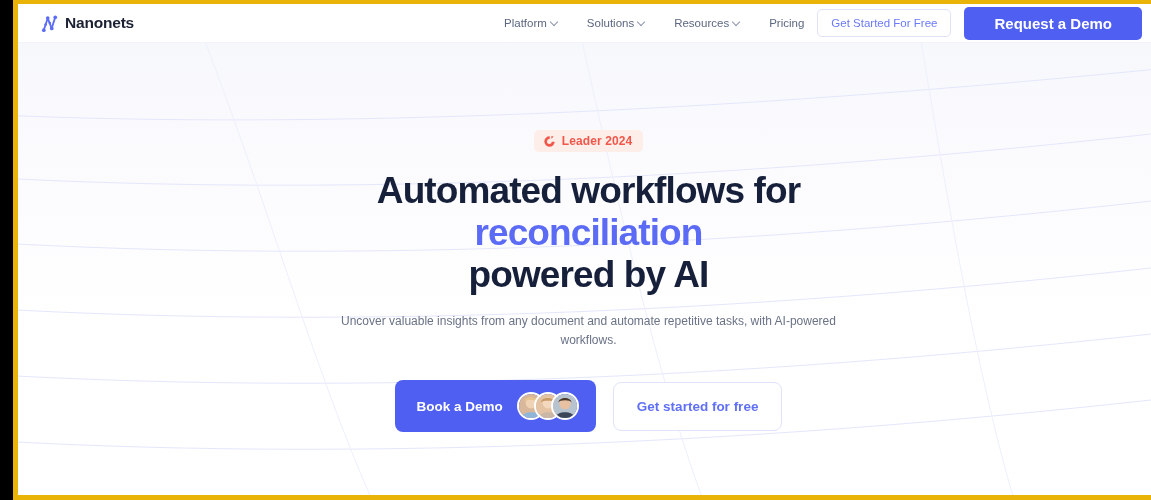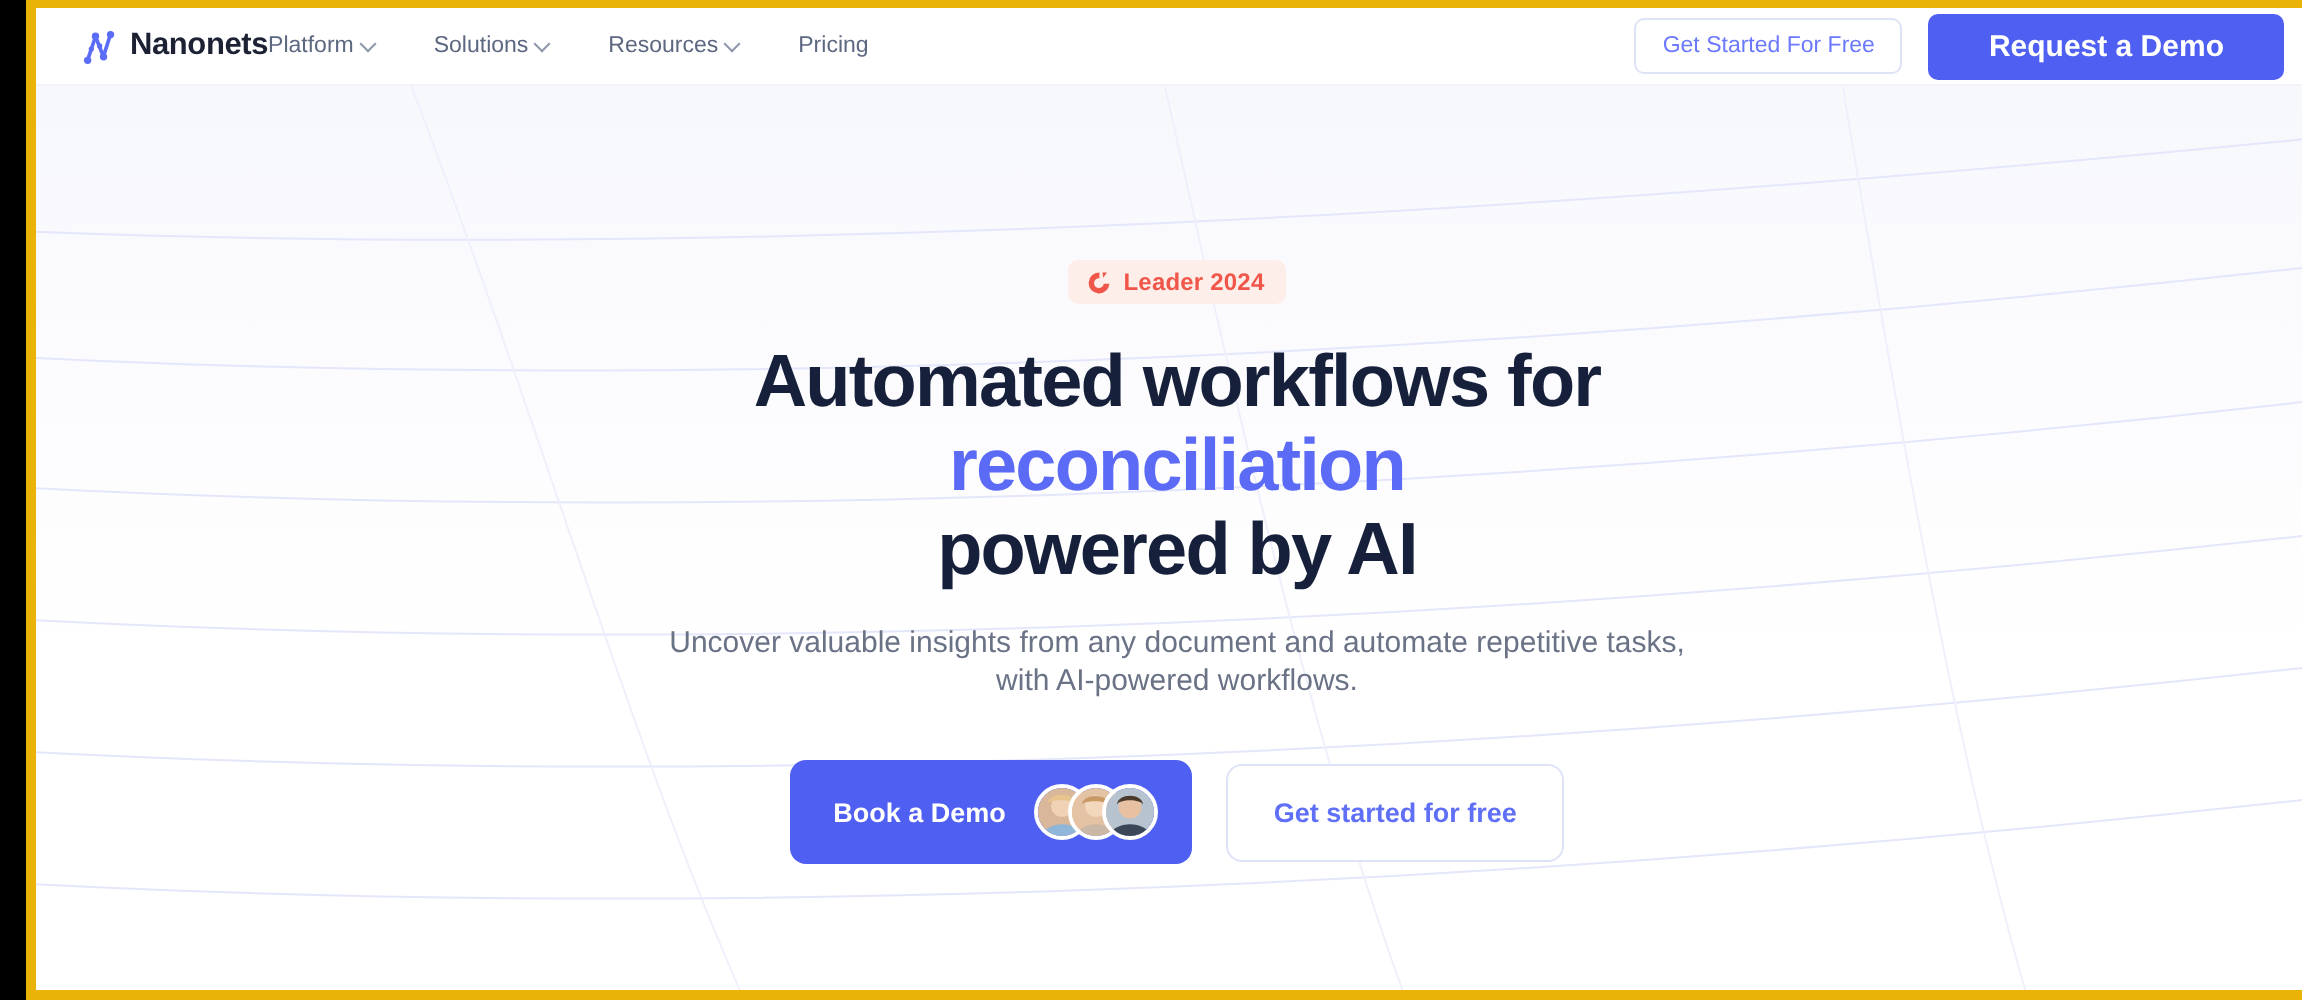--- a/index.html
+++ b/index.html
@@ -53,20 +53,21 @@
     font-size: 15.5px;
     font-weight: 700;
     color: #1c2233;
     letter-spacing: -0.2px;
   }
 
   .nav {
     display: flex;
     align-items: center;
     gap: 29px;
+    margin-left: 370px;
   }
   .nav-item {
     display: flex;
     align-items: center;
     gap: 4px;
     font-size: 11.5px;
     color: #5c6780;
     cursor: pointer;
     white-space: nowrap;
   }
@@ -170,21 +171,21 @@
     color: #16203a;
     letter-spacing: -0.9px;
   }
   .headline .hl-accent { color: #5c6bf5; }
   .hl-line { display: block; }
 
   .subhead {
     margin-top: 16px;
     width: 510px;
     text-align: center;
-    font-size: 15px;
+    font-size: 12px;
     line-height: 19px;
     color: #6a7286;
   }
 
   
   .cta-row {
     margin-top: 30px;
     display: flex;
     align-items: center;
     gap: 17px;

